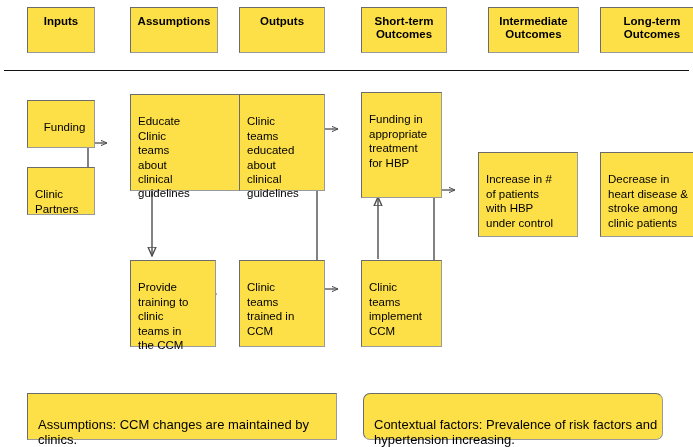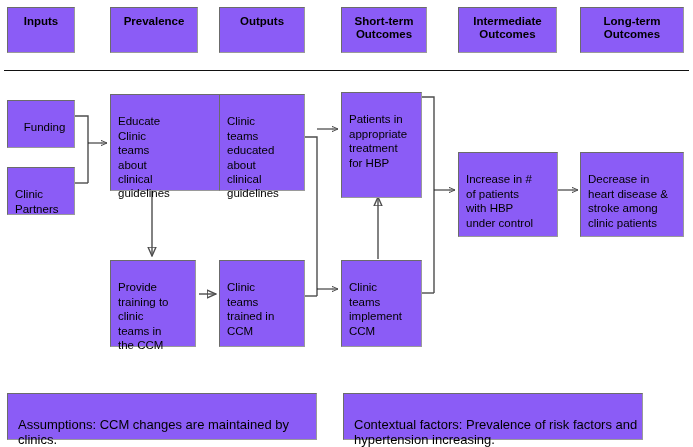--- a/index.html
+++ b/index.html
@@ -6,25 +6,26 @@
   body{
     width:693px;height:447px;position:relative;overflow:hidden;
     font-family:"Liberation Sans","DejaVu Sans",sans-serif;
     color:#000000;
   }
   #canvas{position:absolute;left:0;top:0;width:693px;height:447px;}
 
   .box{
     position:absolute;
     box-sizing:border-box;
-    background:#8b5cf6;
+    background:#fde047;
     border:1px solid #6b6b6b;
     border-right-color:#9a9a9a;
     border-bottom-color:#9a9a9a;
     box-shadow:0 0 0 0 transparent;
+    margin-left:20px;
   }
   .hdr{
     font-weight:bold;
     font-size:11.5px;
     line-height:13px;
     text-align:center;
     display:flex;
     align-items:flex-start;
     justify-content:center;
     padding-top:7px;
@@ -51,30 +52,30 @@
 </style>
 </head>
 <body>
 
 <div id="canvas">
 
   <div class="box hdr" style="left:7px;top:7px;width:68px;height:46px;">
     <span>Inputs</span>
   </div>
   <div class="box hdr" style="left:110px;top:7px;width:88px;height:46px;">
-    <span>Prevalence</span>
+    <span>Assumptions</span>
   </div>
   <div class="box hdr" style="left:219px;top:7px;width:86px;height:46px;">
     <span>Outputs</span>
   </div>
   <div class="box hdr" style="left:341px;top:7px;width:86px;height:46px;white-space:pre-line;">
     <span style="white-space:pre-line;">Short-term
 Outcomes</span>
   </div>
-  <div class="box hdr" style="left:458px;top:7px;width:99px;height:46px;white-space:pre-line;">
+  <div class="box hdr" style="left:468px;top:7px;width:91px;height:46px;white-space:pre-line;">
     <span style="white-space:pre-line;">Intermediate
 Outcomes</span>
   </div>
   <div class="box hdr" style="left:580px;top:7px;width:104px;height:46px;white-space:pre-line;">
     <span style="white-space:pre-line;">Long-term
 Outcomes</span>
   </div>
 
   <div class="rule"></div>
 
@@ -147,21 +148,21 @@
   </div>
 
   <div class="box node" style="left:219px;top:260px;width:86px;height:87px;">
     <span>Clinic
 teams
 trained in
 CCM</span>
   </div>
 
   <div class="box node" style="left:341px;top:92px;width:81px;height:106px;">
-    <span>Patients in
+    <span>Funding in
 appropriate
 treatment
 for HBP</span>
   </div>
 
   <div class="box node" style="left:341px;top:260px;width:81px;height:87px;">
     <span>Clinic
 teams
 implement
 CCM</span>
@@ -179,18 +180,18 @@
 of patients
 with HBP
 under control</span>
   </div>
 
   <div class="box note" style="left:7px;top:393px;width:310px;height:47px;">
     <span>Assumptions: CCM changes are maintained by clinics.
 Patients maintain blood pressure control.</span>
   </div>
 
-  <div class="box note" style="left:343px;top:393px;width:300px;height:47px;">
+  <div class="box note" style="left:343px;top:393px;width:300px;height:47px;border-radius:7px;">
     <span>Contextual factors: Prevalence of risk factors and
 hypertension increasing.</span>
   </div>
 
 </div>
 
 </body></html>

